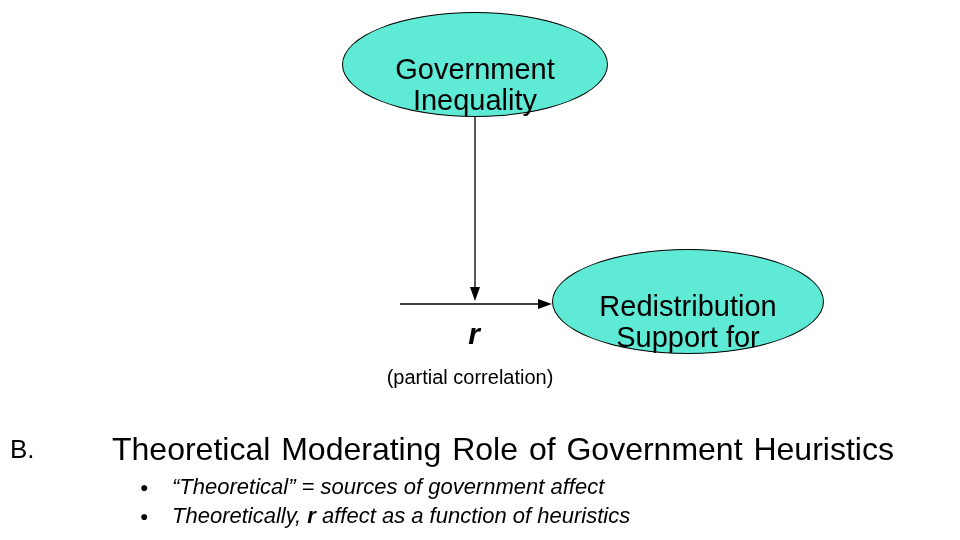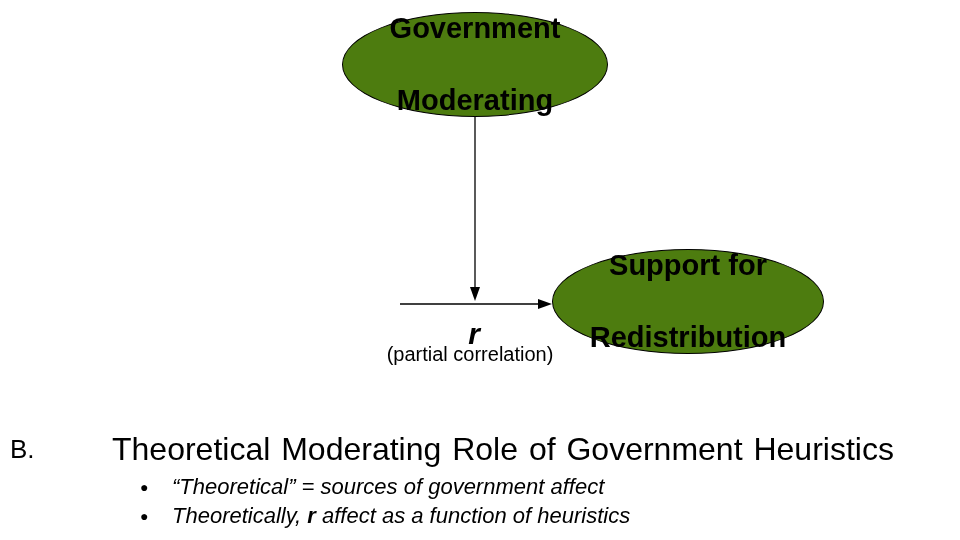--- a/index.html
+++ b/index.html
@@ -26,46 +26,46 @@
     stroke-width: 1.3;
   }
   .arrows polygon {
     fill: #000000;
     stroke: none;
   }
   .node {
     position: absolute;
     border: 1.5px solid #000000;
     border-radius: 50%;
-    background: #4d7c0f;
+    background: #5eead4;
     display: flex;
     flex-direction: column;
     align-items: center;
-    justify-content: space-between;
+    justify-content: flex-end;
     text-align: center;
-    font-weight: bold;
+    font-weight: normal;
     font-size: 29px;
     line-height: 31px;
     box-sizing: border-box;
   }
   .node-gov  { left: 342px; top: 12px;  width: 266px; height: 105px; }
   .node-perc { left: 130px; top: 253px; width: 270px; height: 100px; }
   .node-supp { left: 552px; top: 249px; width: 272px; height: 105px; }
   .r-label {
     position: absolute;
     left: 434px; top: 318px; width: 80px;
     text-align: center;
     font-weight: bold;
     font-style: italic;
     font-size: 30px;
     line-height: 32px;
   }
   .r-caption {
     position: absolute;
-    left: 350px; top: 342px; width: 240px;
+    left: 350px; top: 365px; width: 240px;
     text-align: center;
     font-size: 20px;
     line-height: 24px;
   }
   .b-index {
     position: absolute;
     left: 10px; top: 434px;
     font-size: 26px;
     line-height: 30px;
   }
@@ -110,27 +110,27 @@
     </g>
 
     <g>
       <line x1="400" y1="304" x2="539" y2="304"></line>
       <polygon points="552,304 538,299 538,309"></polygon>
     </g>
   </svg>
 
   <div class="node node-gov">
     <div class="node-line">Government</div>
-    <div class="node-line">Moderating</div>
+    <div class="node-line">Inequality</div>
   </div>
 
 
   <div class="node node-supp">
+    <div class="node-line">Redistribution</div>
     <div class="node-line">Support for</div>
-    <div class="node-line">Redistribution</div>
   </div>
 
   <div class="r-label">r</div>
   <div class="r-caption">(partial correlation)</div>
 
   <div class="b-index">B.</div>
   <div class="b-title">Theoretical Moderating Role of Government Heuristics</div>
 
   <div class="bullet-row bullet-row-1">
     <span class="bullet-dot">●</span>

